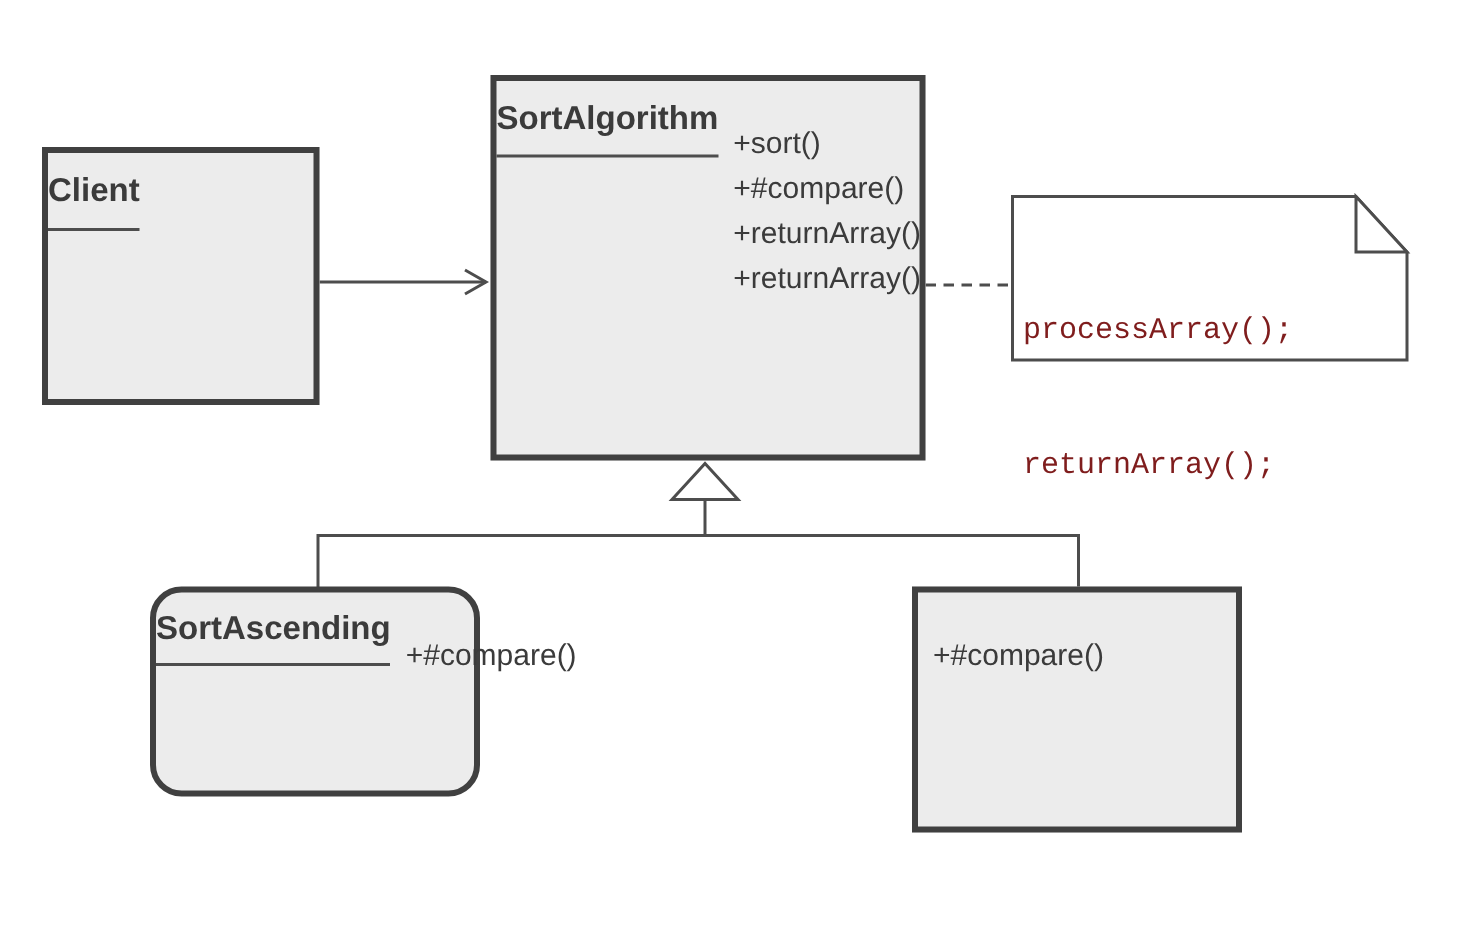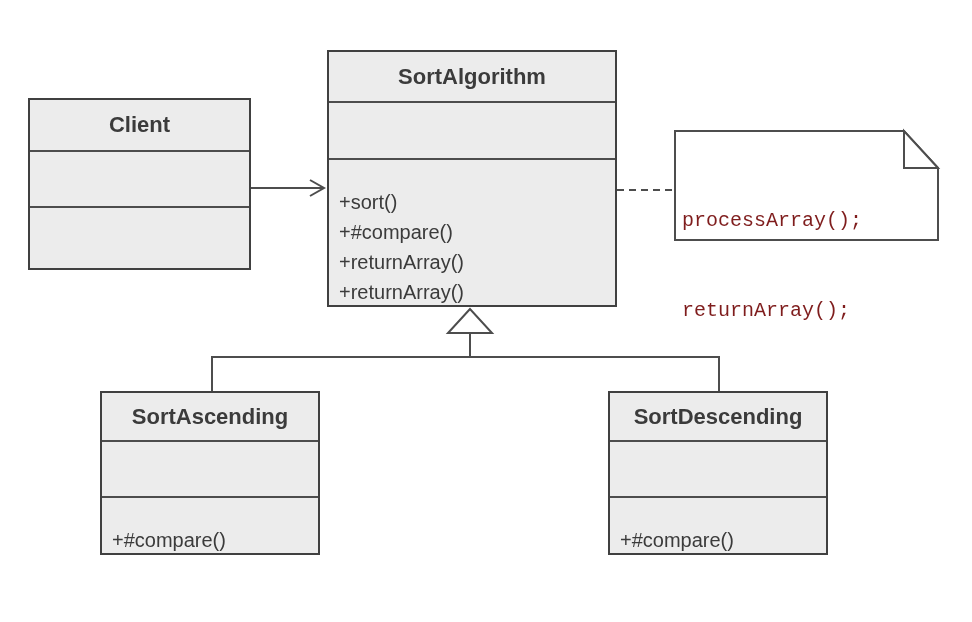--- a/index.html
+++ b/index.html
@@ -10,24 +10,24 @@
     background:#ffffff;
     overflow:hidden;
   }
   #connector-layer {
     position:absolute; left:0; top:0;
     width:972px; height:622px;
   }
   .class-box {
     position:absolute;
     background:#ececec;
-    border:2px solid #404040;
+    border:4px solid #404040;
     box-sizing:border-box;
     display:flex;
-    flex-direction:column;
+    flex-direction:row;
     color:#3b3b3b;
   }
   .class-title {
     display:flex; align-items:center; justify-content:center;
     font-weight:bold;
     font-size:22px;
     border-bottom:2px solid #4d4d4d;
     box-sizing:border-box;
     flex:0 0 auto;
   }
@@ -37,29 +37,29 @@
     flex:0 0 auto;
   }
   .class-methods {
     flex:1 1 auto;
     padding:27px 10px;
     font-size:20px;
     line-height:30px;
     box-sizing:border-box;
   }
   
-  #client { left:28px; top:98px; width:223px; height:172px;justify-content:center; }
+  #client { left:28px; top:98px; width:185px; height:172px;justify-content:center; }
   #client .class-title { height:52px; }
   #client .class-attrs { height:56px; }
   
   #sort-algorithm { left:327px; top:50px; width:290px; height:257px; }
   #sort-algorithm .class-title { height:51px; }
   #sort-algorithm .class-attrs { height:57px; }
   
-  #sort-ascending { left:100px; top:391px; width:220px; height:164px; }
+  #sort-ascending { left:100px; top:391px; width:220px; height:140px;border-radius:21px; }
   #sort-descending { left:608px; top:391px; width:220px; height:164px; }
   .subclass .class-title { height:49px; }
   .subclass .class-attrs { height:56px; }
   
   #note-text {
     position:absolute;
     left:682px; top:146px;
     width:250px;
     font-family:"Liberation Mono", monospace;
     font-size:20px;
@@ -115,21 +115,20 @@
 
   <div class="class-box subclass" id="sort-ascending">
     <div class="class-title">SortAscending</div>
     <div class="class-attrs"></div>
     <div class="class-methods">
       <div>+#compare()</div>
     </div>
   </div>
 
   <div class="class-box subclass" id="sort-descending">
-    <div class="class-title">SortDescending</div>
     <div class="class-attrs"></div>
     <div class="class-methods">
       <div>+#compare()</div>
     </div>
   </div>
 
   <div id="note-text">
     <div>processArray();</div>
     <div>returnArray();</div>
   </div>

